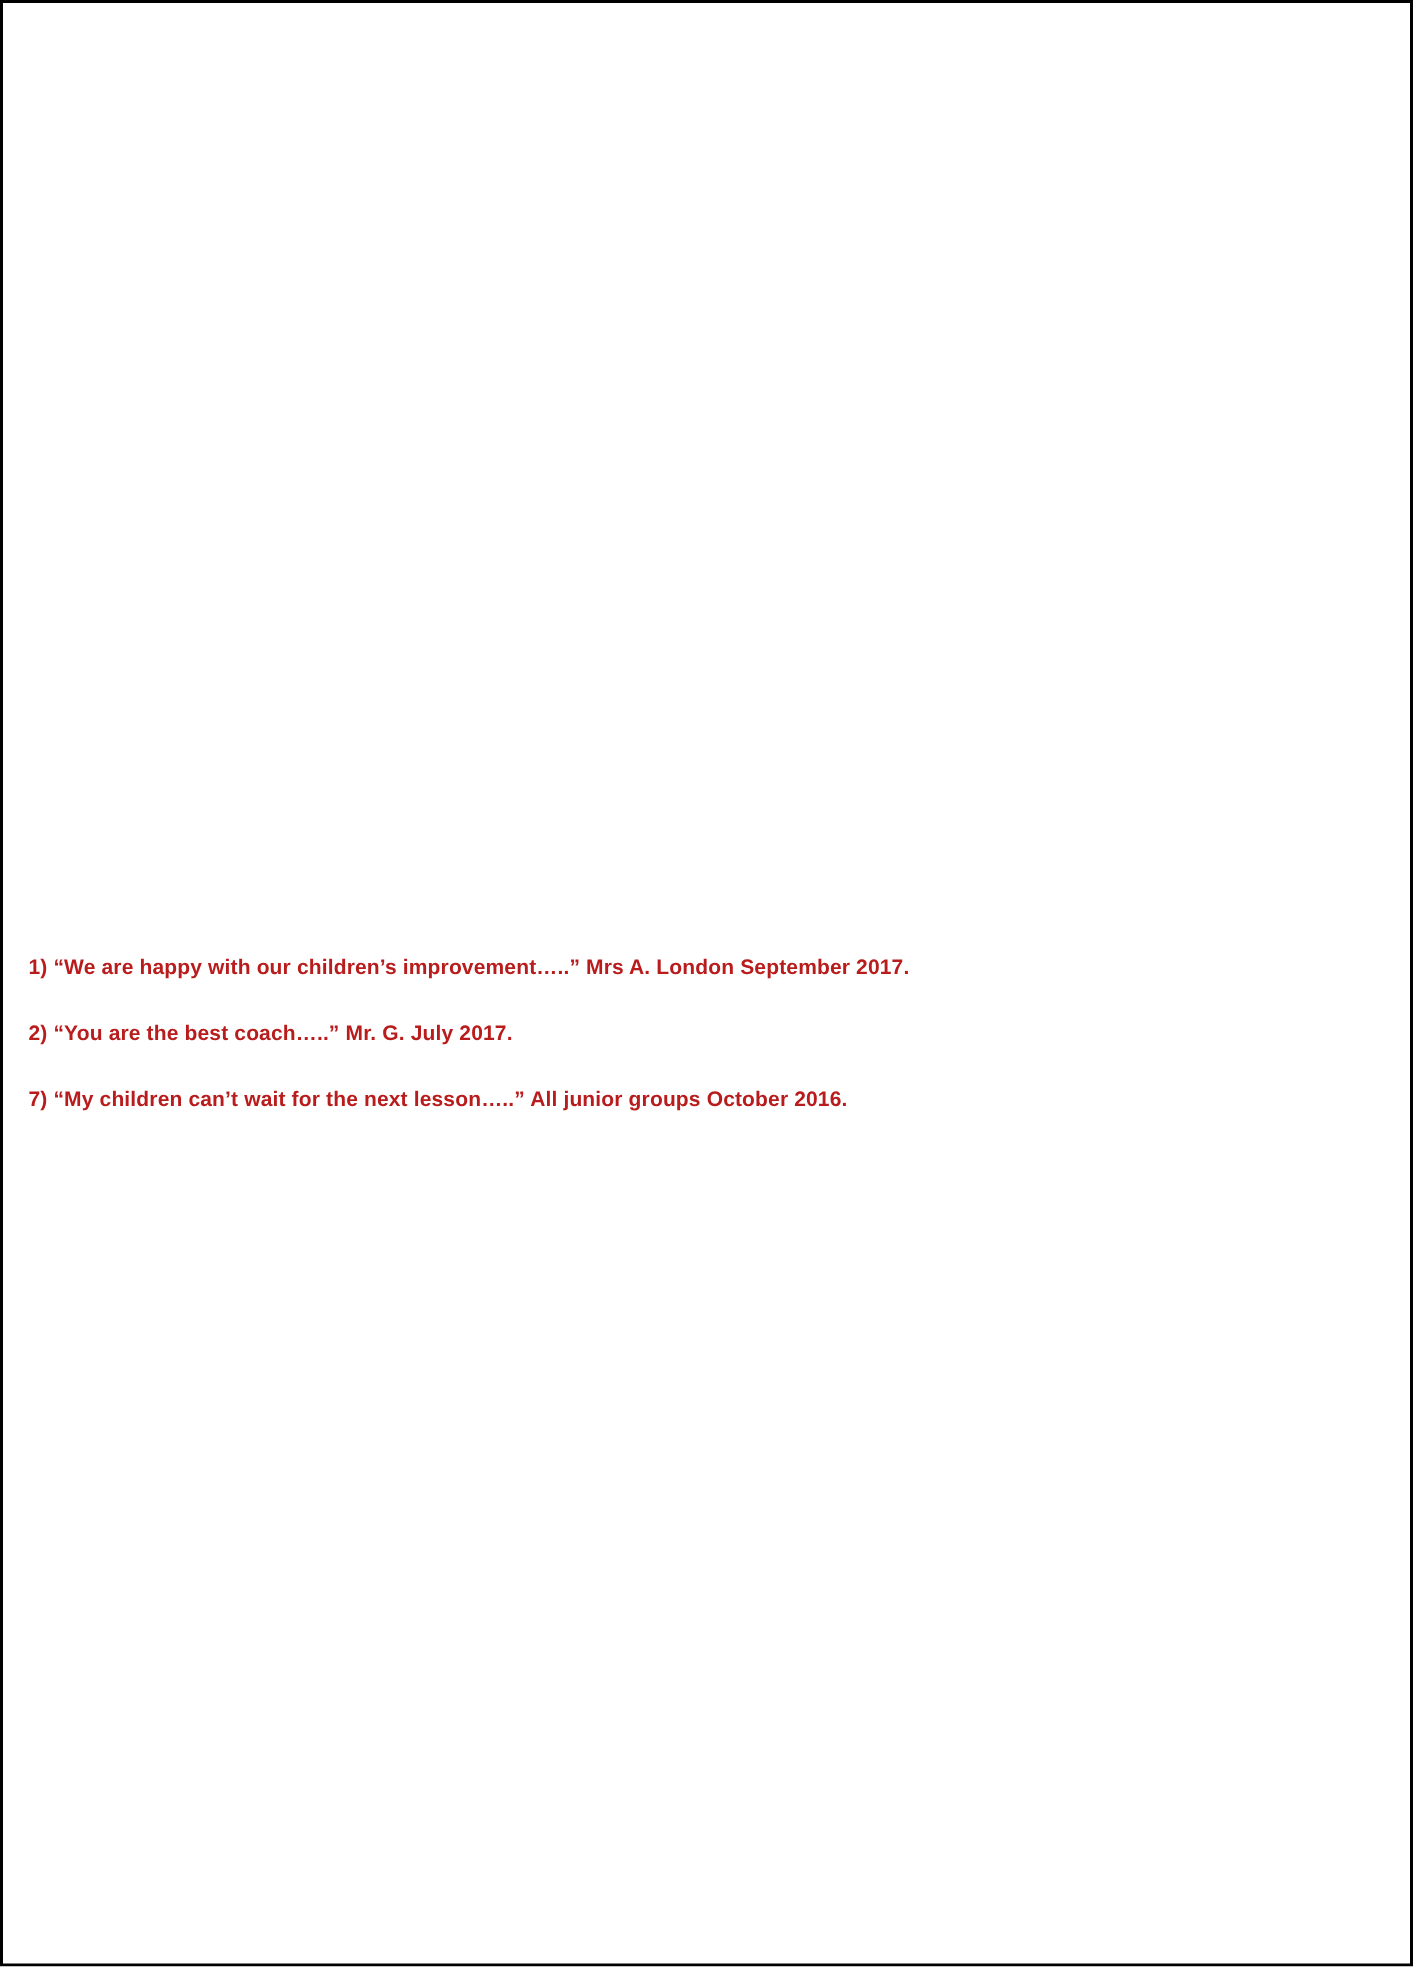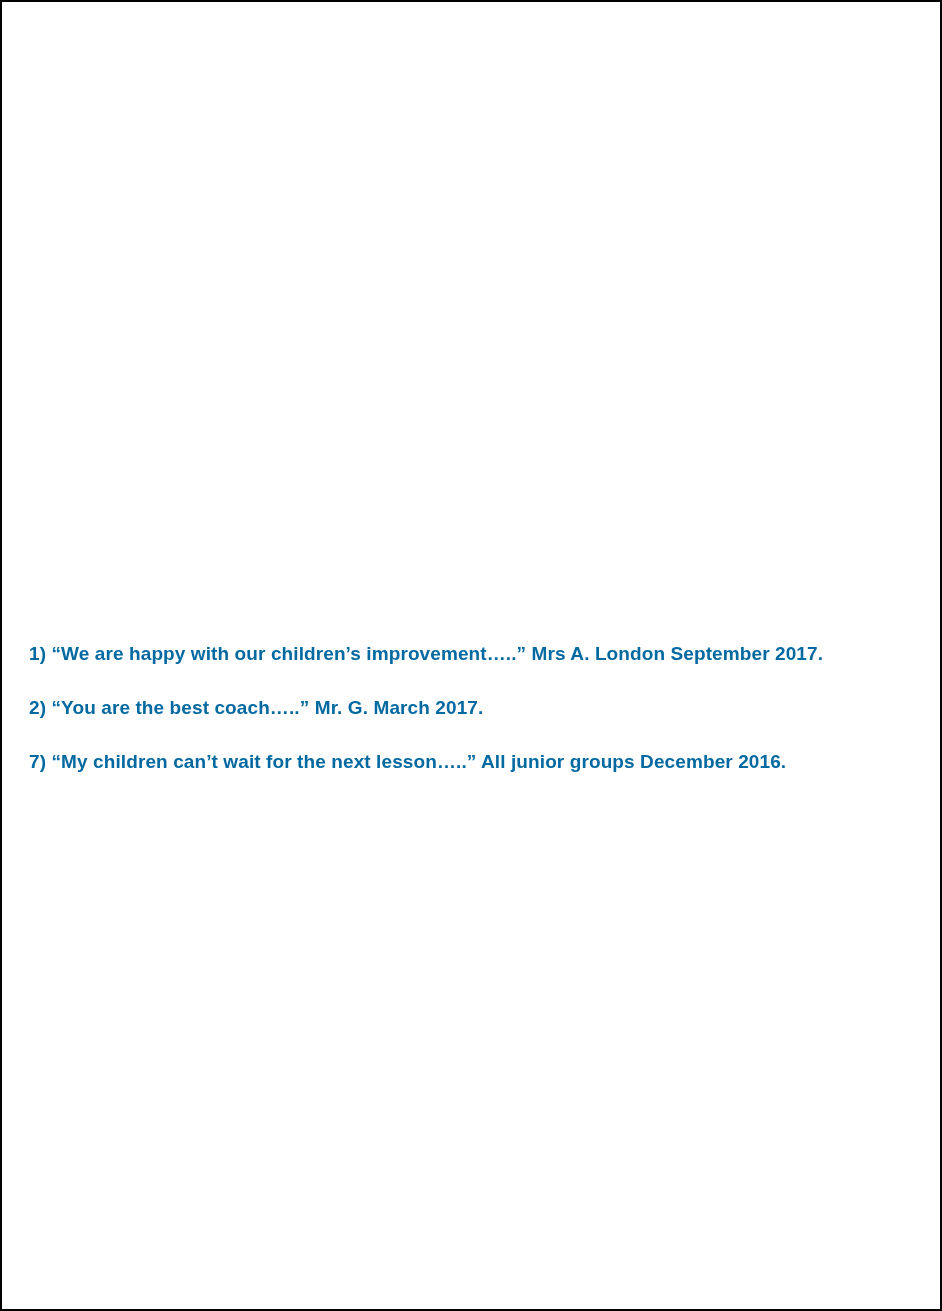--- a/index.html
+++ b/index.html
@@ -17,31 +17,31 @@
     font-family: "Liberation Sans", "DejaVu Sans", sans-serif;
     overflow: hidden;
   }
   .testimonials {
     position: absolute;
     left: 13px;
     top: 618px;
     right: 10px;
   }
   .testimonial-line {
-    margin: 14px;
+    margin: 4px;
     line-height: 40px;
-    font-size: 19px;
+    font-size: 14px;
     font-weight: bold;
-    color: #0369a1;
+    color: #b91c1c;
     letter-spacing: 0.1px;
     white-space: nowrap;
   }
 </style>
 </head>
 <body>
 
 <div class="page">
   <div class="testimonials">
     <p class="testimonial-line">1) “We are happy with our children’s improvement…..” Mrs A. London September 2017.</p>
-    <p class="testimonial-line">2) “You are the best coach…..” Mr. G. March 2017.</p>
-    <p class="testimonial-line">7) “My children can’t wait for the next lesson…..” All junior groups December 2016.</p>
+    <p class="testimonial-line">2) “You are the best coach…..” Mr. G. July 2017.</p>
+    <p class="testimonial-line">7) “My children can’t wait for the next lesson…..” All junior groups October 2016.</p>
   </div>
 </div>
 
 </body></html>

